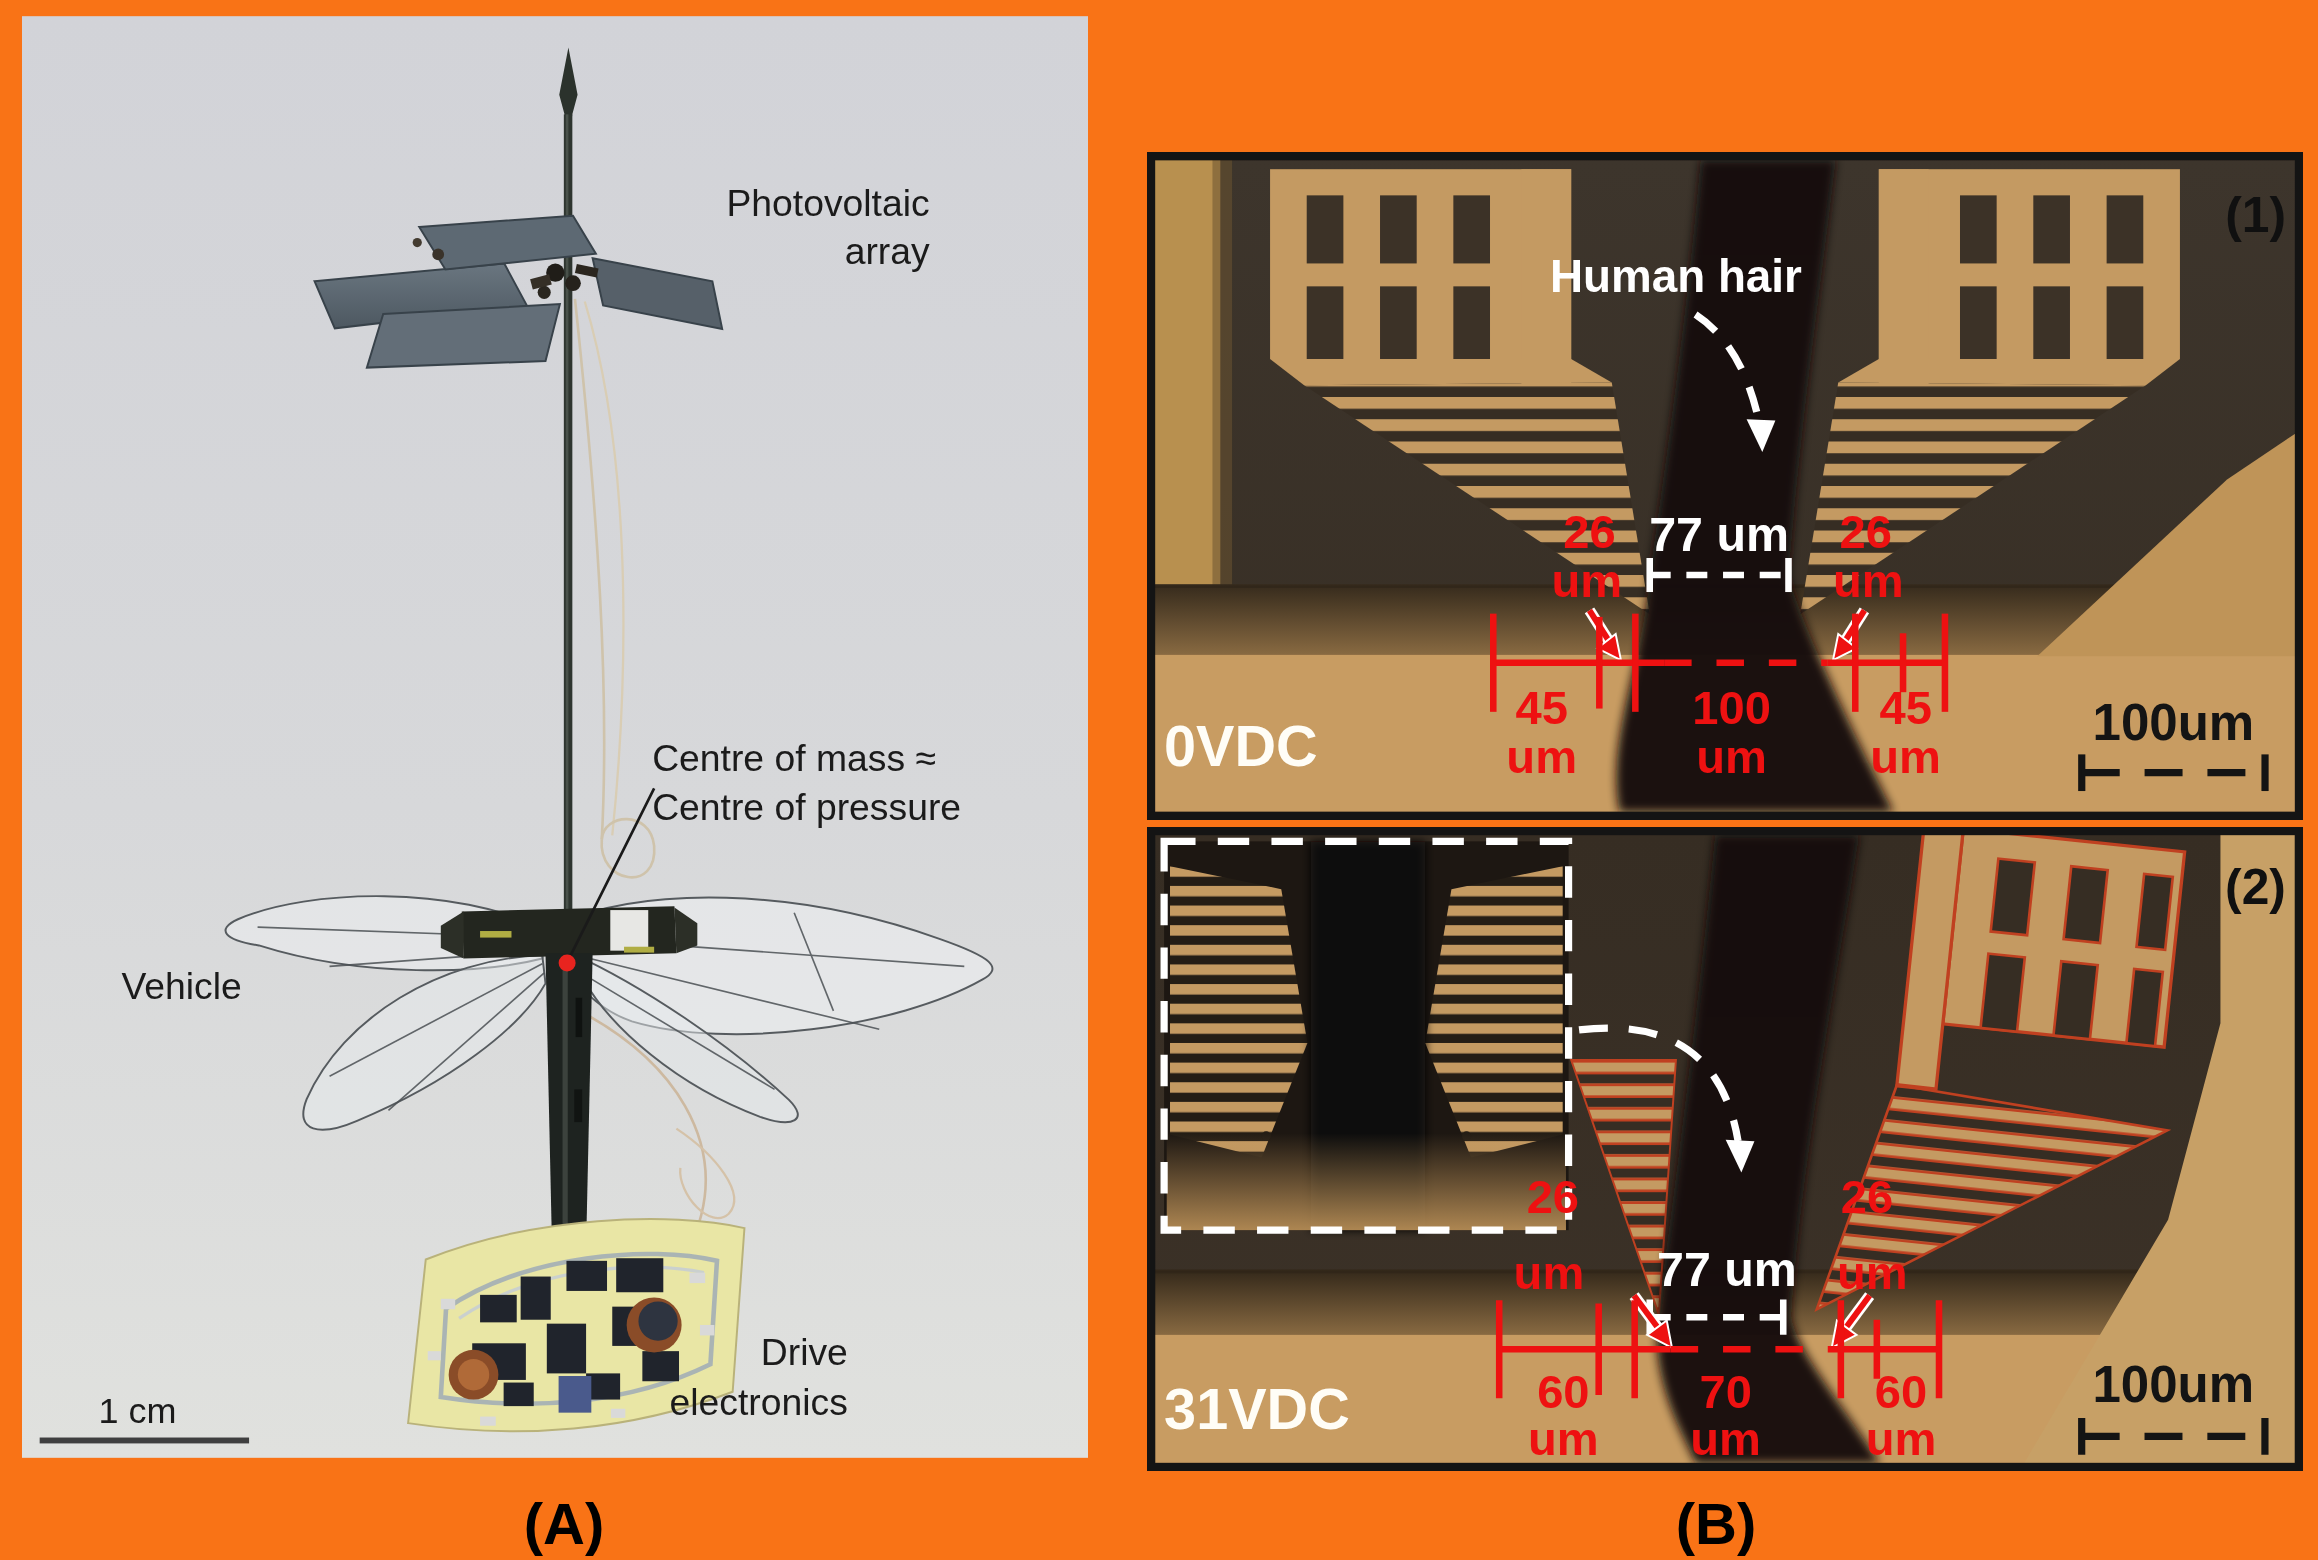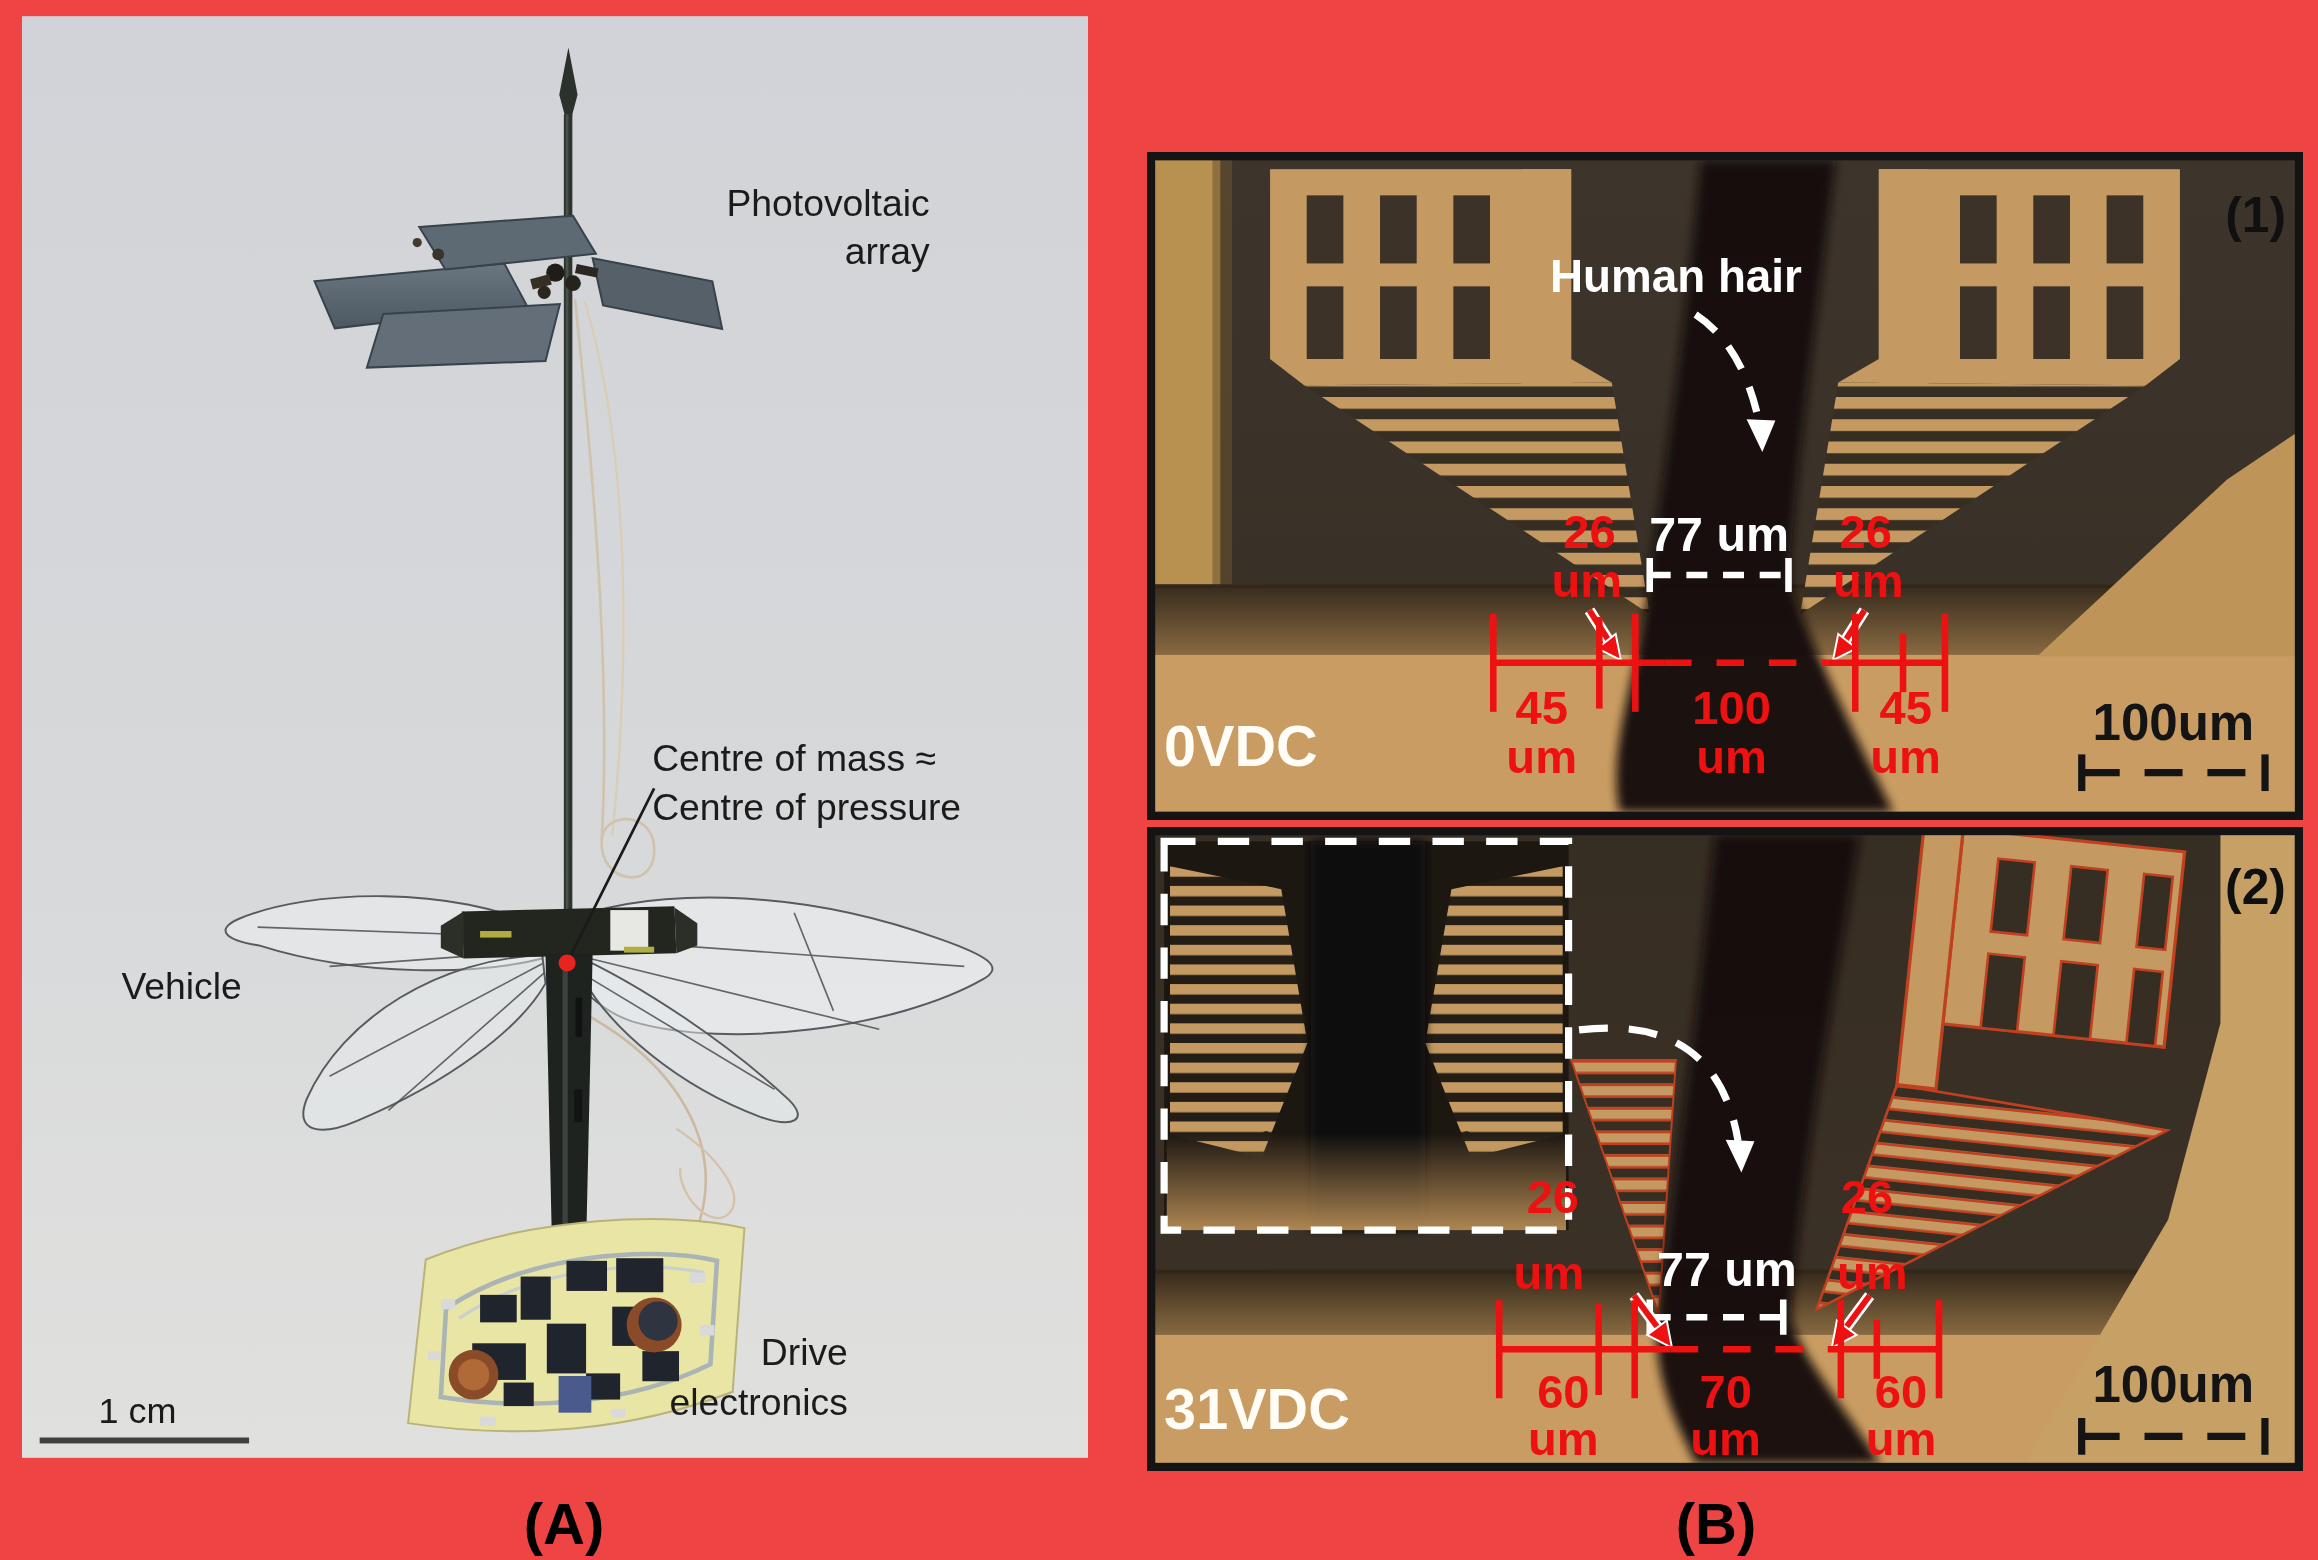--- a/index.html
+++ b/index.html
@@ -1,16 +1,16 @@
 <!DOCTYPE html>
 <html style="font-size:10.5px"><head>
 <meta charset="utf-8">
 <style>
   html,body{margin:0;padding:0;background:#ffffff;}
-  .canvas{position:relative;width:2319px;height:1561px;background:#ef4444;overflow:hidden;
+  .canvas{position:relative;width:2319px;height:1561px;background:#f97316;overflow:hidden;
           font-family:"Liberation Sans",sans-serif;}
   .abs{position:absolute;}
   .panel-label{position:absolute;font-weight:700;font-size:58px;color:#000;
                width:144px;text-align:center;line-height:1;}
   svg text{font-family:"Liberation Sans","DejaVu Sans",sans-serif;}
 </style>
 </head>
 <body>
 
 <div class="canvas">

